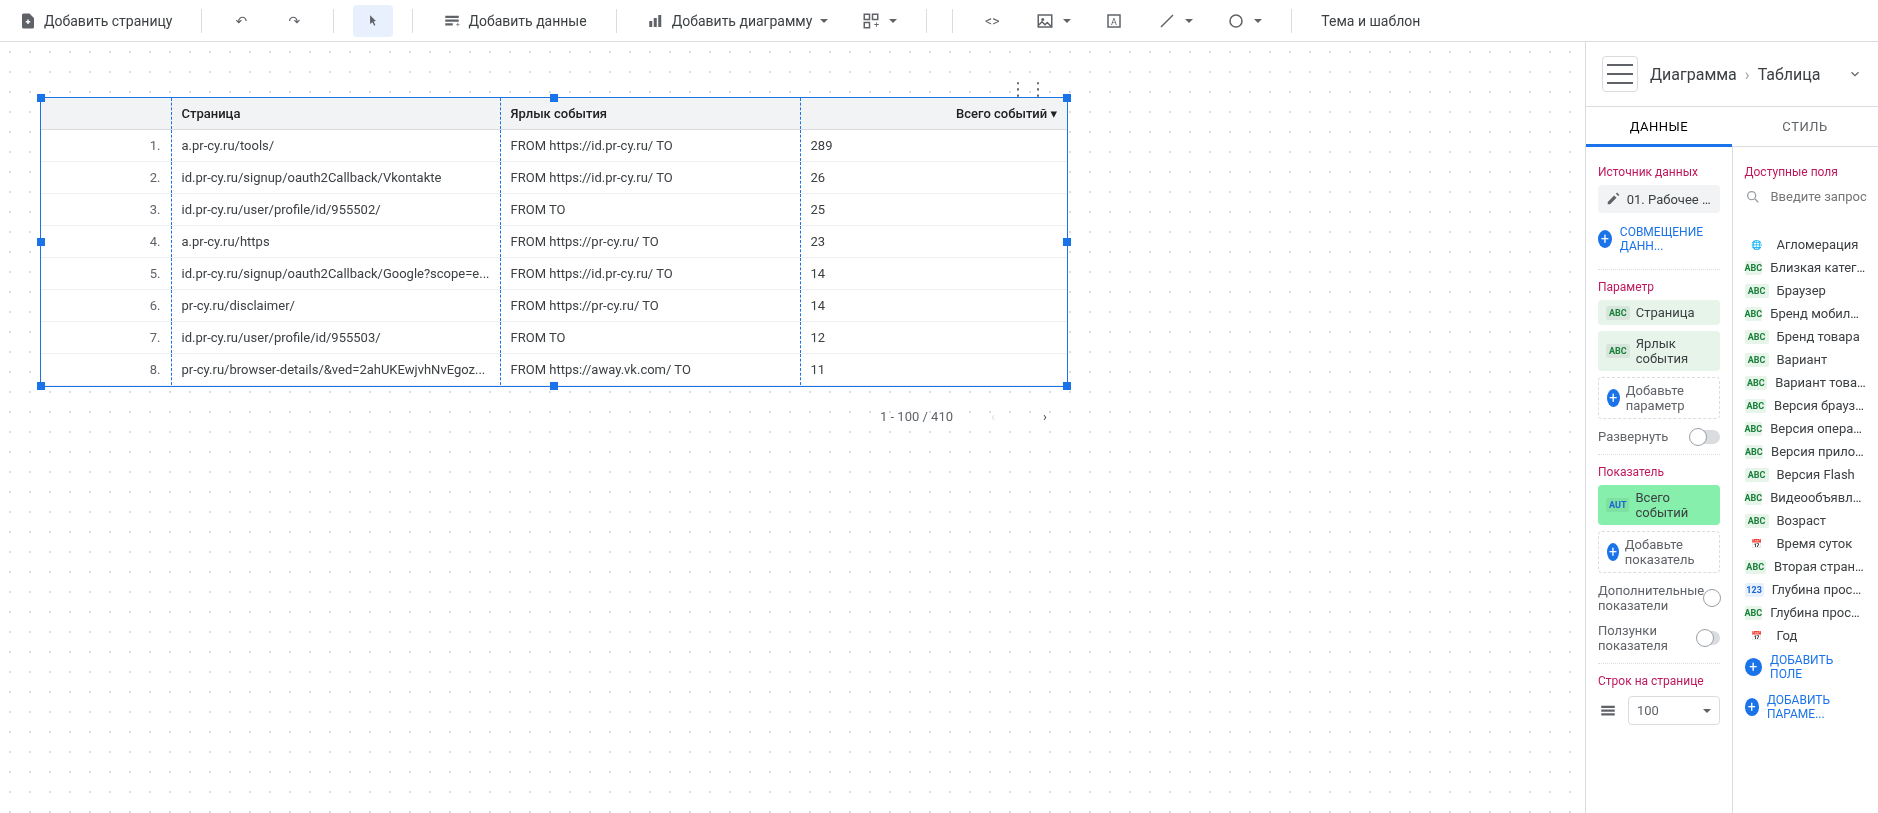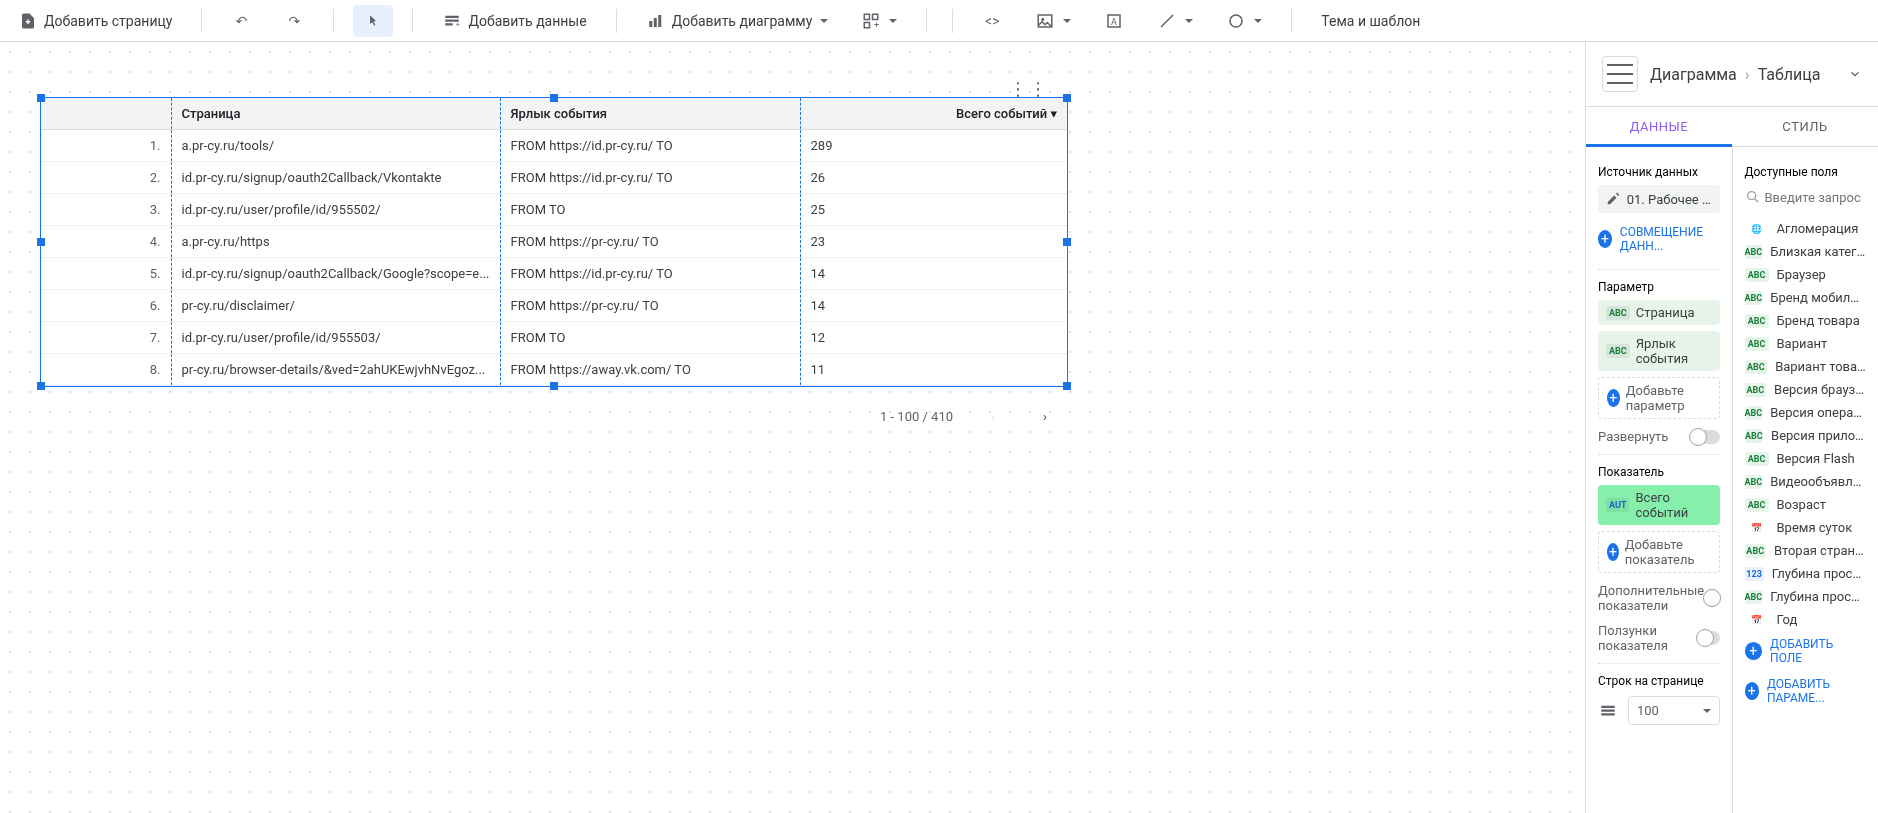--- a/index.html
+++ b/index.html
@@ -30,40 +30,40 @@
 .pg-btn{width:24px;height:24px;display:flex;align-items:center;justify-content:center;cursor:pointer;color:#3c4043}
 .pg-btn.disabled{color:#dadce0}
 .side{width:293px;border-left:1px solid #dadce0;display:flex;flex-direction:column;background:#fff}
 .side-head{display:flex;align-items:center;padding:14px 16px;gap:12px;border-bottom:1px solid #dadce0}
 .side-head-icon{width:36px;height:36px;border:1px solid #dadce0;border-radius:4px;display:flex;flex-direction:column;justify-content:space-around;padding:4px}
 .shi-line{height:2px;background:#5f6368}
 .side-head-txt{font-size:16px;color:#3c4043;display:flex;align-items:center;gap:8px}
 .side-head-txt .sep{color:#9aa0a6}
 .side-tabs{display:flex;border-bottom:1px solid #dadce0}
 .side-tab{flex:1;text-align:center;padding:12px 0;font-size:13px;letter-spacing:0.5px;color:#5f6368;cursor:pointer;position:relative}
-.side-tab.active{color:#8b5cf6}
+.side-tab.active{color:#000000}
 .side-tab.active::after{content:'';position:absolute;bottom:-1px;left:0;right:0;height:3px;background:#1a73e8}
 .side-body{flex:1;display:flex;overflow:hidden}
 .side-col{flex:1;overflow-y:auto;padding:10px 12px}
 .side-col.left{border-right:1px solid #dadce0}
-.sec-label{font-size:12px;color:#000000;margin:8px 0 6px}
+.sec-label{font-size:12px;color:#be185d;margin:8px 0 6px}
 .ds-row{display:flex;align-items:center;gap:6px;background:#f1f3f4;border-radius:4px;padding:4px 8px;margin-bottom:6px;font-size:13px}
 .ds-edit{width:20px;height:20px;display:flex;align-items:center;justify-content:center}
 .blend-btn{display:flex;align-items:center;gap:8px;color:#1a73e8;font-size:12px;padding:6px 0;cursor:pointer}
 .blend-plus{width:18px;height:18px;border-radius:50%;background:#1a73e8;color:#fff;display:flex;align-items:center;justify-content:center;font-size:14px}
 .chip{display:flex;align-items:center;gap:6px;border-radius:4px;padding:5px 8px;margin-bottom:6px;font-size:13px;cursor:move}
 .chip.green{background:#e6f4ea}
 .chip.blue{background:#86efac}
 .chip.add{background:#fff;border:1px dashed #dadce0;color:#5f6368}
 .chip-type{font-size:9px;font-weight:bold;padding:2px 3px;border-radius:2px;background:rgba(0,0,0,0.06);color:#188038}
 .chip-type.blue{color:#1967d2}
 .toggle-row{display:flex;justify-content:space-between;align-items:center;margin:10px 0;font-size:13px;color:#5f6368}
 .toggle{width:30px;height:14px;background:#dadce0;border-radius:7px;position:relative}
 .toggle::after{content:'';position:absolute;width:16px;height:16px;background:#fff;border:1px solid #9aa0a6;border-radius:50%;top:-2px;left:-1px}
-.search-row{display:flex;align-items:center;gap:4px;padding:4px 0;margin-bottom:8px}
+.search-row{display:flex;align-items:flex-start;gap:10px;padding:4px 0;margin-bottom:24px}
 .search-row input{border:none;outline:none;font-size:13px;flex:1;color:#5f6368}
 .field-row{display:flex;align-items:center;gap:8px;padding:4px 0;font-size:13px;color:#3c4043;cursor:pointer}
 .field-type{font-size:9px;font-weight:bold;width:24px;text-align:center;padding:2px 0;border-radius:2px}
 .ft-globe{color:#188038}
 .ft-abc{background:#e6f4ea;color:#188038}
 .ft-cal{color:#1a73e8}
 .ft-123{background:#e8f0fe;color:#1967d2}
 .field-label{white-space:nowrap;overflow:hidden;text-overflow:ellipsis}
 .add-field-btn{display:flex;align-items:center;gap:8px;color:#1a73e8;font-size:12px;padding:6px 0;cursor:pointer}
 .rowsper{display:flex;align-items:center;gap:10px;margin-top:8px}

